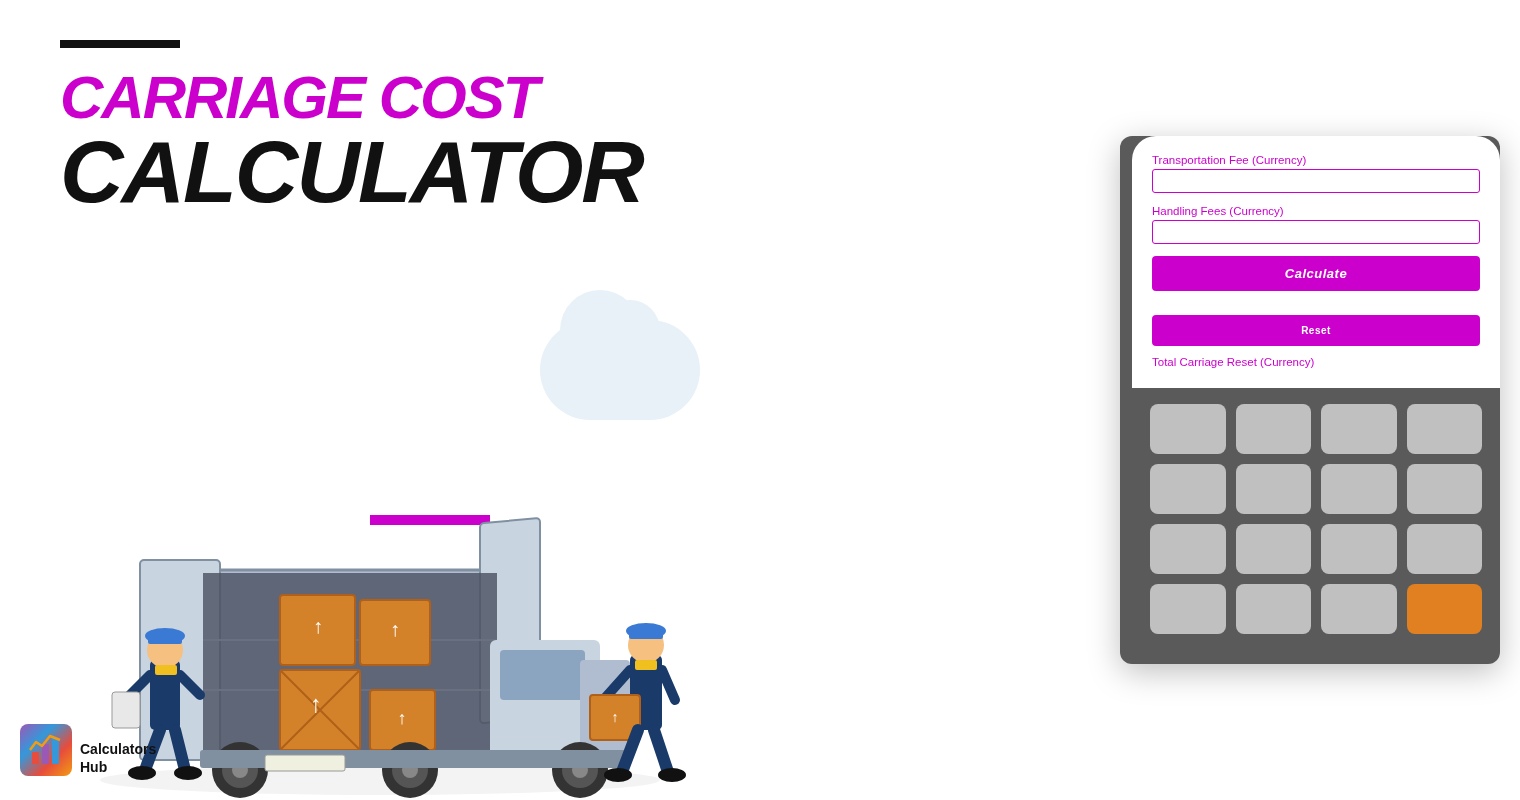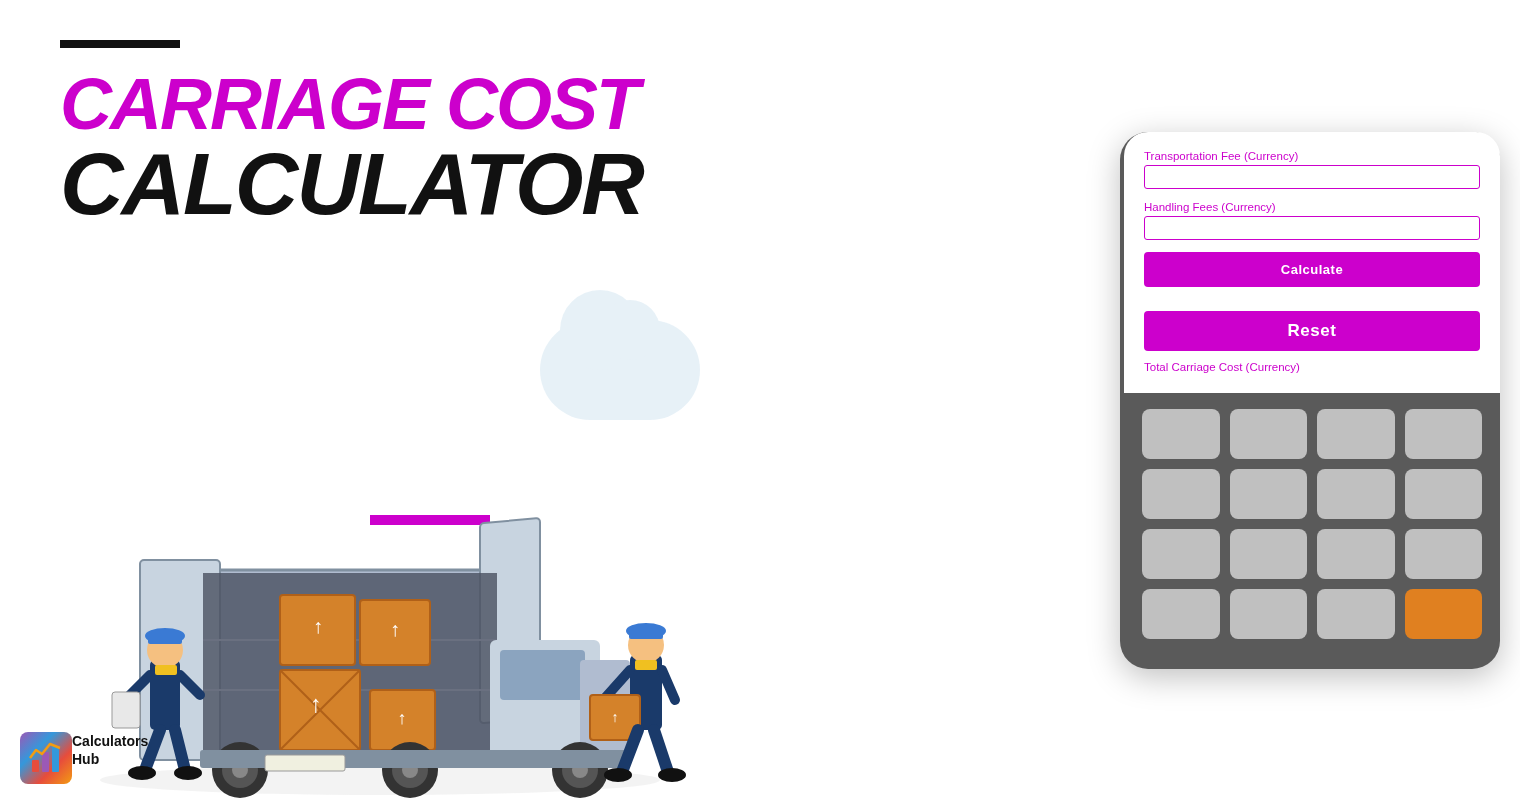--- a/index.html
+++ b/index.html
@@ -30,44 +30,45 @@
       height: 8px;
       background: #111111;
       margin-bottom: 20px;
     }
 
     .title-block {
       margin-top: 10px;
     }
 
     .title-line1 {
-      font-size: 72px;
+      font-size: 60px;
       font-weight: 900;
       color: #cc00cc;
       line-height: 1;
       letter-spacing: -2px;
       font-style: italic;
     }
 
     .title-line2 {
       font-size: 88px;
       font-weight: 900;
       color: #111111;
       line-height: 1;
       letter-spacing: -2px;
       font-style: italic;
     }
 
     
     .logo {
       position: absolute;
-      bottom: 16px;
+      bottom: 24px;
       left: 20px;
       display: flex;
-      align-items: flex-start;
+      align-items: flex-end;
+      gap: 8px;
     }
 
     .logo-icon {
       width: 52px;
       height: 52px;
       background: linear-gradient(135deg, #9b59b6, #3498db, #e74c3c, #f39c12);
       border-radius: 8px;
       display: flex;
       align-items: center;
       justify-content: center;
@@ -87,22 +88,22 @@
       display: flex;
       align-items: center;
       justify-content: center;
       padding: 20px;
       flex-shrink: 0;
     }
 
     .calculator-body {
       width: 380px;
       background: #5a5a5a;
-      border-radius: 28px;
-      padding: 0 0 20px 4px;
+      border-radius: 12px;
+      padding: 0 0 20px 12px;
       box-shadow: 0 8px 32px rgba(0,0,0,0.25);
     }
 
     
     .calc-screen {
       background: #ffffff;
       border-radius: 24px 24px 0 0;
       margin: 0;
       padding: 18px 20px 20px 20px;
       border: none;
@@ -135,29 +136,30 @@
       background: #cc00cc;
       color: white;
       border: none;
       padding: 10px;
       font-size: 13px;
       font-weight: bold;
       border-radius: 4px;
       cursor: pointer;
       margin-bottom: 24px;
       letter-spacing: 0.5px;
+      font-style: italic;
     }
 
     .btn-reset {
       width: 100%;
       background: #cc00cc;
       color: white;
       border: none;
       padding: 10px;
-      font-size: 17px;
+      font-size: 10px;
       font-weight: bold;
       border-radius: 4px;
       cursor: pointer;
       letter-spacing: 0.5px;
     }
 
     .result-label {
       display: block;
       font-size: 11.5px;
       color: #cc00cc;
@@ -379,21 +381,21 @@
 
 
       <div class="form-field">
         <label class="form-label">Handling Fees (Currency)</label>
         <input class="form-input" type="text" style="">
       </div>
 
       <button class="btn-calculate">Calculate</button>
       <button class="btn-reset">Reset</button>
 
-      <label class="result-label">Total Carriage Cost (Currency)</label>
+      <label class="result-label">Total Carriage Reset (Currency)</label>
     </div>
 
     <div class="calc-keypad">
       <button class="key"></button>
       <button class="key"></button>
       <button class="key"></button>
       <button class="key"></button>
       <button class="key"></button>
       <button class="key"></button>
       <button class="key"></button>

